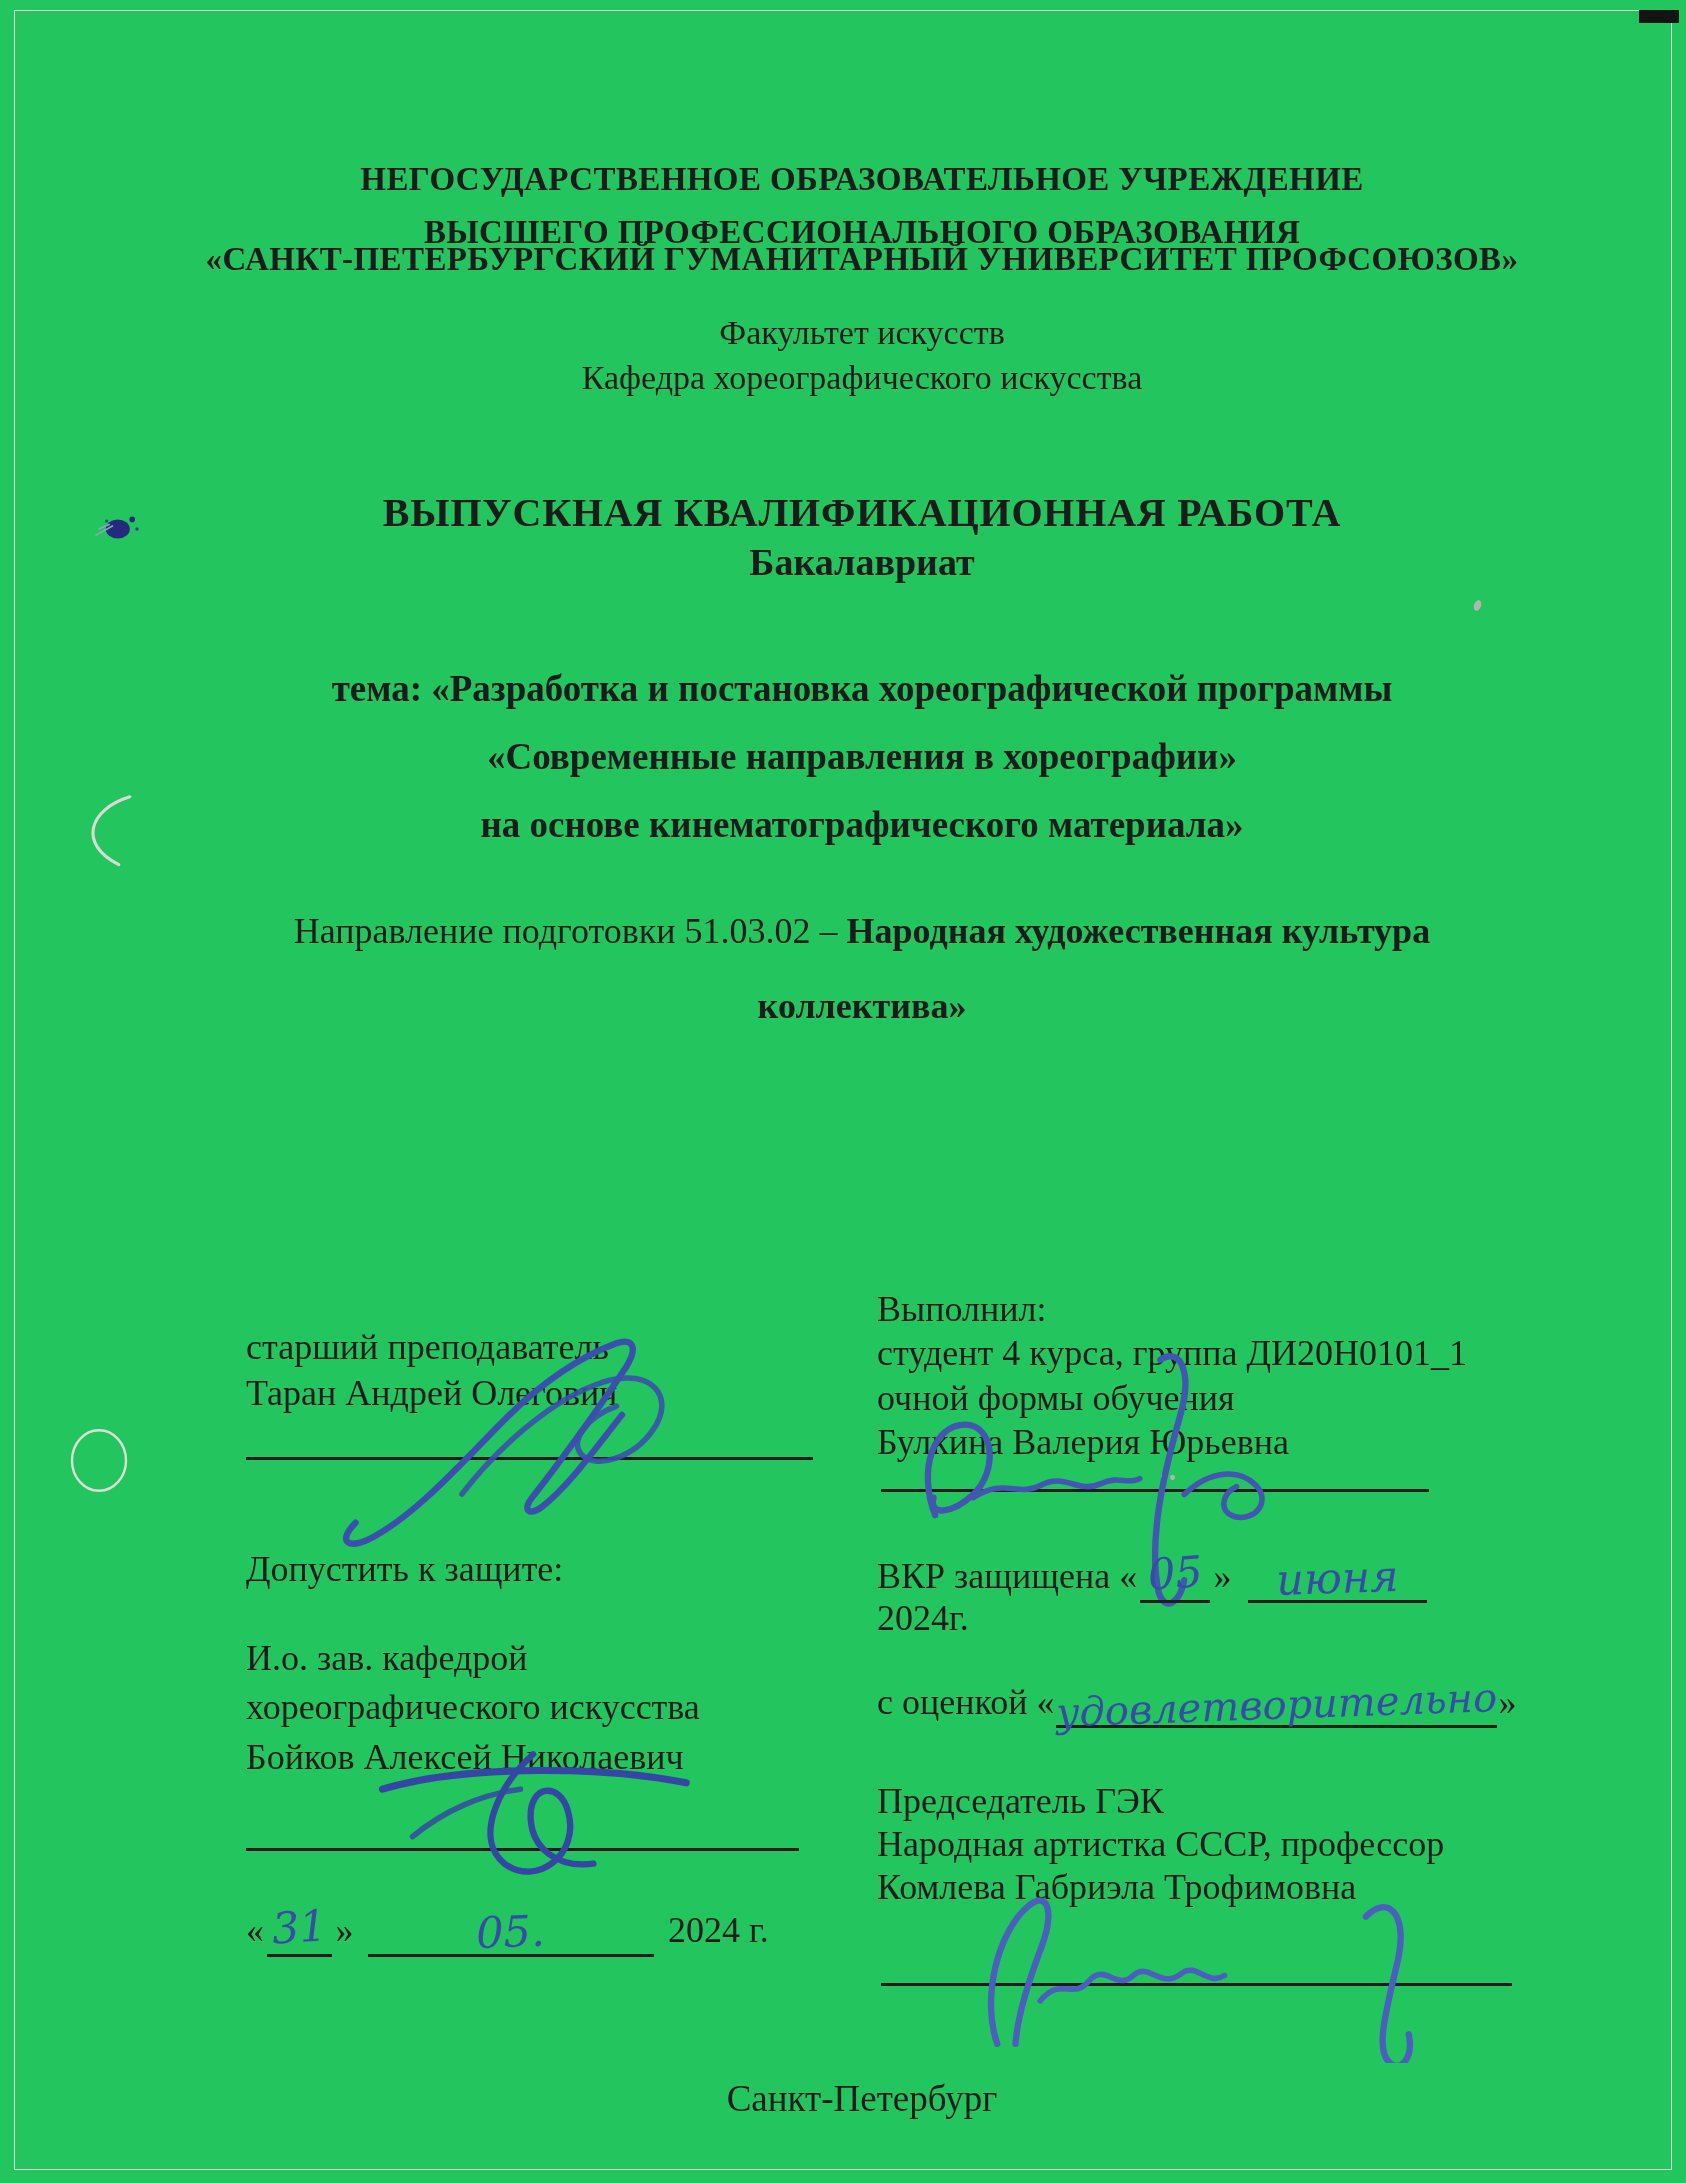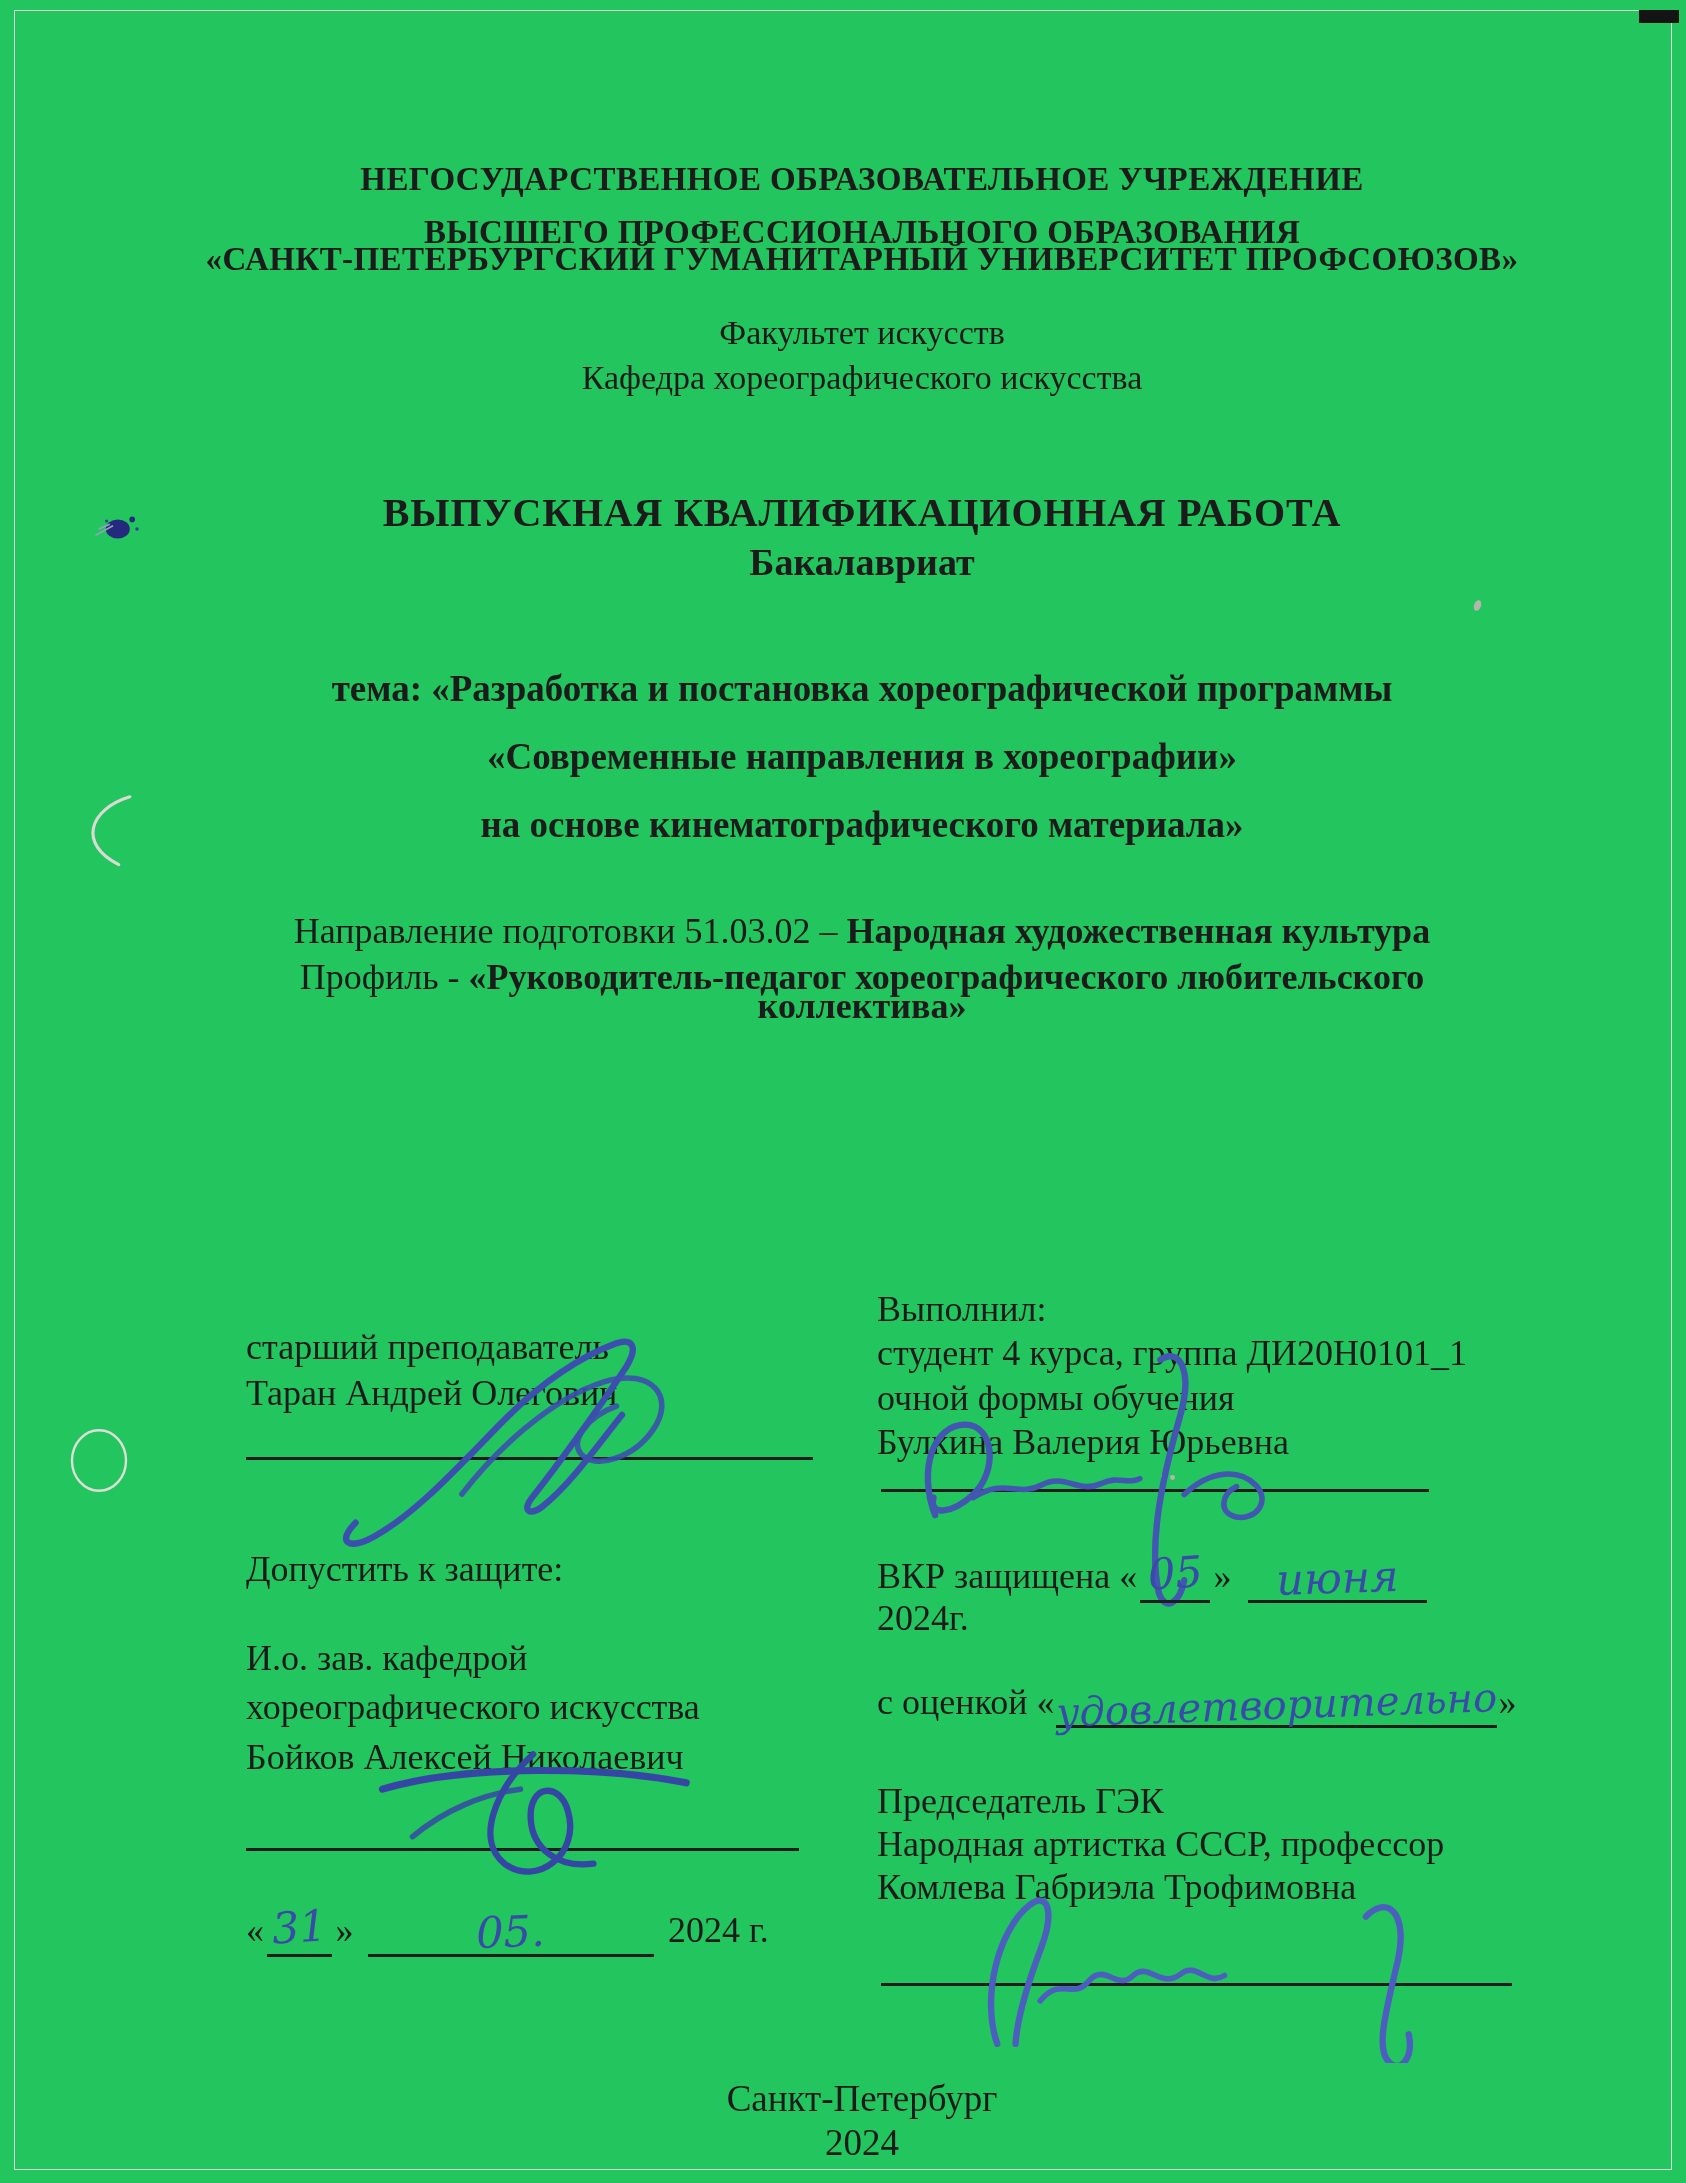--- a/index.html
+++ b/index.html
@@ -84,23 +84,20 @@
   <div class="c wtype" style="top:489px;">ВЫПУСКНАЯ КВАЛИФИКАЦИОННАЯ РАБОТА</div>
   <div class="c deg" style="top:540px;">Бакалавриат</div>
 
   <div class="c theme" style="top:667px;">тема: «Разработка и постановка хореографической программы</div>
   <div class="c theme" style="top:735px;">«Современные направления в хореографии»</div>
   <div class="c theme" style="top:803px;">на основе кинематографического материала»</div>
 
   <div class="c prog" style="top:910px;">
     <span>Направление подготовки 51.03.02 – </span><span class="b">Народная художественная культура</span>
   </div>
-  <div class="c prog" style="top:956px;">
-    <span>Профиль - </span><span class="b">«Руководитель-педагог хореографического любительского</span>
-  </div>
   <div class="c prog b" style="top:985px;">коллектива»</div>
 
   <div class="abs body45" style="left:246px;top:1326px;">старший преподаватель</div>
   <div class="abs body45" style="left:246px;top:1372px;">Таран Андрей Олегович</div>
   <div class="sigline" style="left:246px;top:1457px;width:567px;"></div>
   <svg class="abs" style="left:341px;top:1334px;" width="413" height="222" viewBox="0 0 520 280">
     <path d="M18 238 C -6 262 8 274 42 255 C 98 224 152 162 208 106 C 252 62 302 28 346 12 C 369 4 374 18 359 42 C 322 98 268 172 240 207 C 228 222 237 230 253 218 C 287 192 322 142 354 102" stroke="#3d4fae" stroke-width="8" fill="none" stroke-linecap="round"></path>
     <path d="M152 202 C 192 150 262 82 332 60 C 392 42 422 80 393 121 C 369 156 320 172 302 151 C 288 134 311 104 347 91" stroke="#3d4fae" stroke-width="7" fill="none" stroke-linecap="round" opacity="0.9"></path>
   </svg>
 
@@ -146,16 +143,15 @@
   <div class="abs body45" style="left:877px;top:1823px;">Народная артистка СССР, профессор</div>
   <div class="abs body45" style="left:877px;top:1866px;">Комлева Габриэла Трофимовна</div>
   <div class="sigline" style="left:881px;top:1983px;width:631px;"></div>
   <svg class="abs" style="left:921px;top:1888px;" width="572" height="175" viewBox="0 0 720 220">
     <path d="M96 196 C 76 140 96 54 136 22 C 159 3 169 28 151 76 C 136 116 121 162 119 196" stroke="#4c5fbe" stroke-width="8" fill="none" stroke-linecap="round"></path>
     <path d="M150 142 C 176 110 192 142 212 116 C 232 94 247 130 267 110 C 287 92 302 128 327 108 C 347 92 360 124 382 110" stroke="#4c5fbe" stroke-width="7" fill="none" stroke-linecap="round"></path>
     <path d="M560 36 C 586 8 614 30 600 92 C 584 160 572 204 590 220 C 604 232 620 214 614 184" stroke="#4c5fbe" stroke-width="8" fill="none" stroke-linecap="round"></path>
   </svg>
 
   <div class="c foot" style="top:2077px;">Санкт-Петербург</div>
-  <div class="c foot" style="top:2121px;">2024</div>
 
 </div>
 
 
 </body></html>

